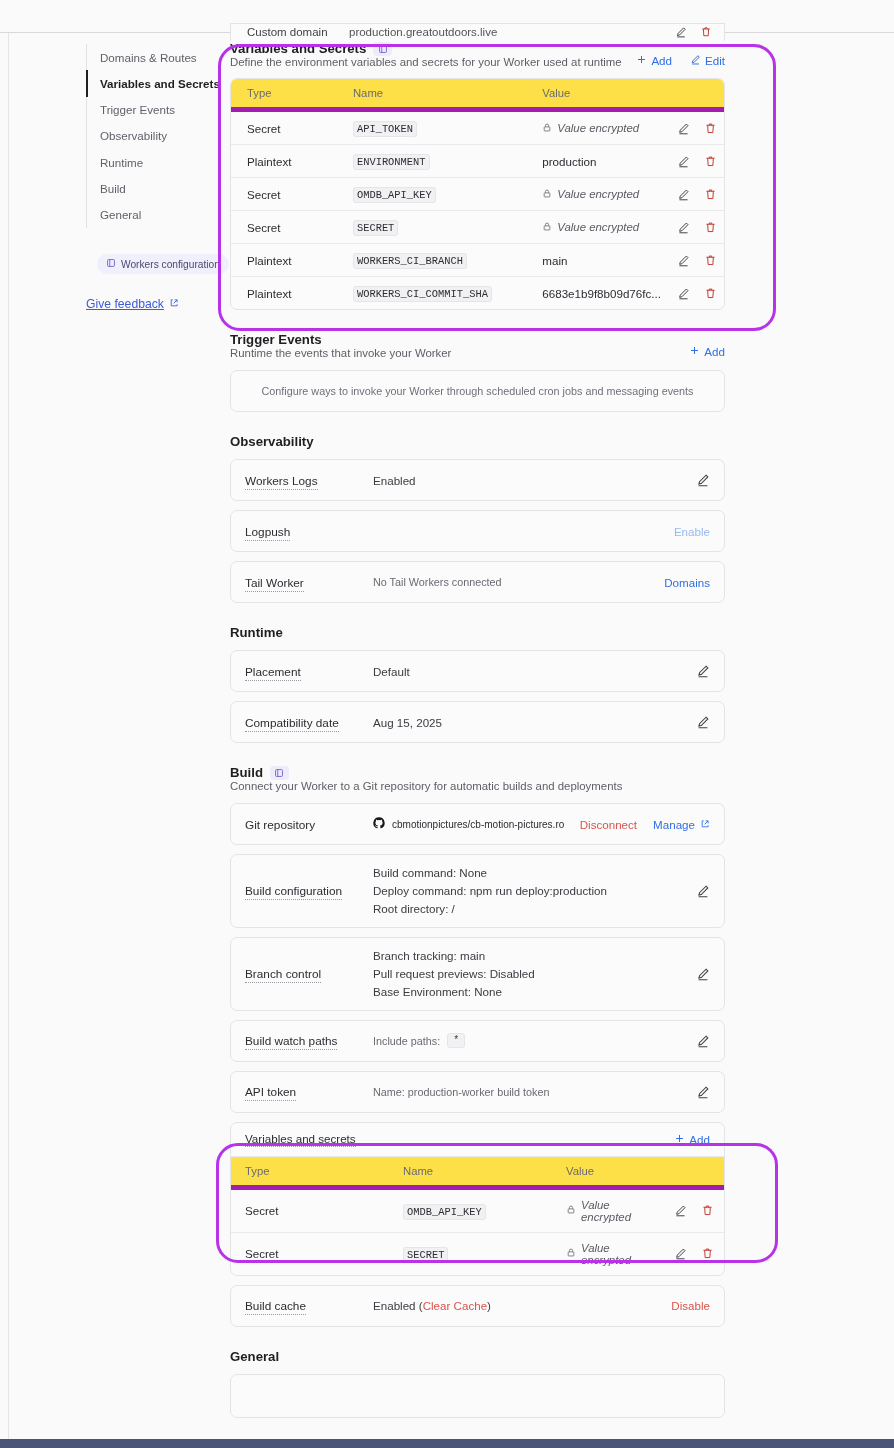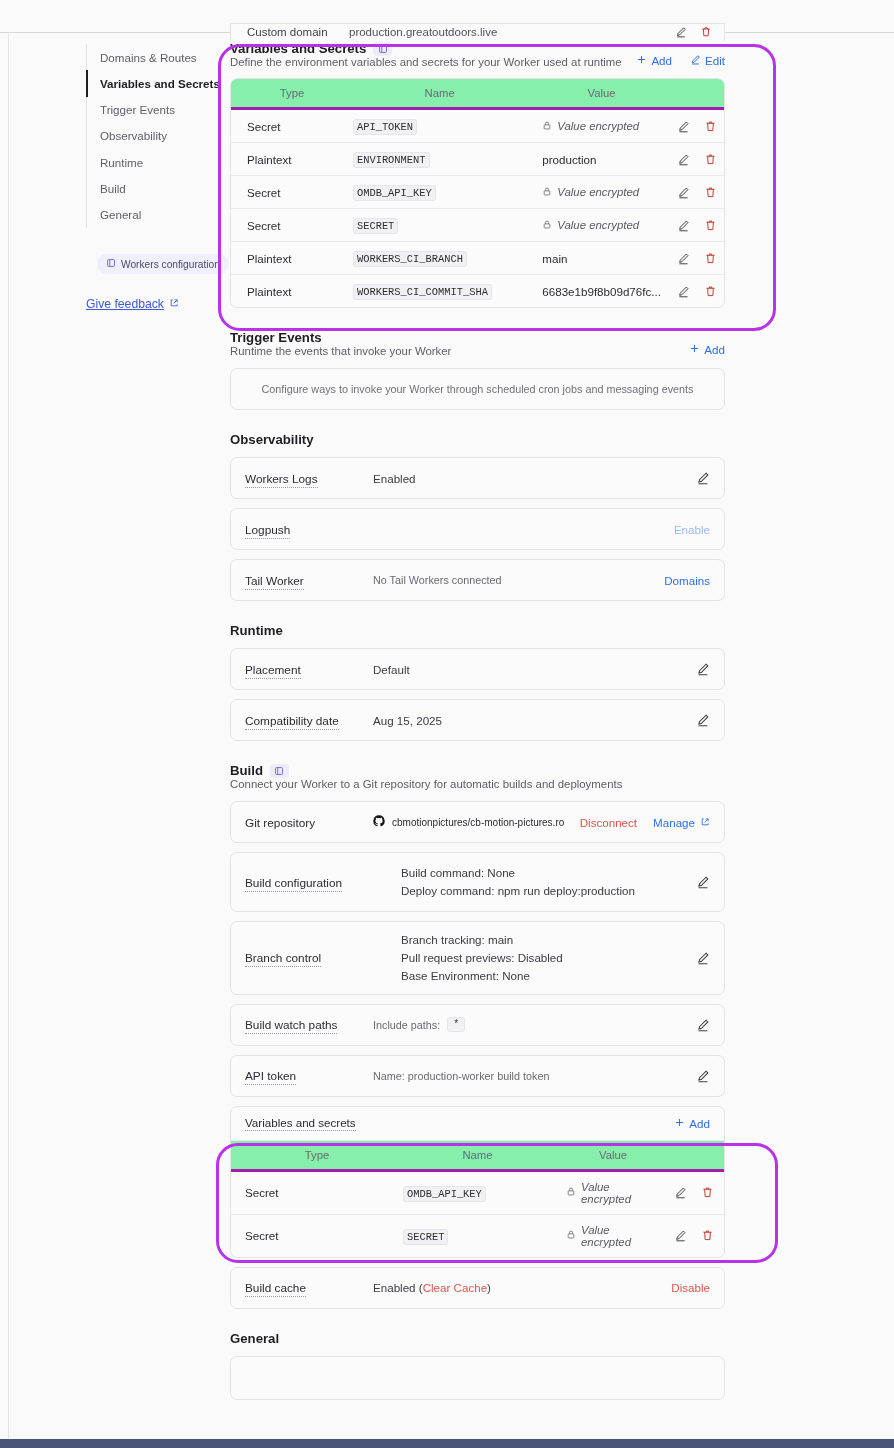--- a/index.html
+++ b/index.html
@@ -170,27 +170,27 @@
     background: #fbfbfb;
     border: 1px solid #e4e4e7;
     border-radius: 7px;
     overflow: hidden;
   }
   .card + .card { margin-top: 9px; }
 
   
   .vtable { width: 100%; border-collapse: collapse; }
   .vtable th {
-    text-align: center;
+    text-align: left;
     font-weight: normal;
     font-size: 11.3px;
     color: #6a6a73;
     padding: 8px 0 8px 16px;
-    border-bottom: 3px solid #a21caf;
-    background: #86efac;
+    border-bottom: 5px solid #a21caf;
+    background: #fde047;
   }
   .vtable td {
     font-size: 11.6px;
     color: #2c2c32;
     padding: 9px 0 9px 16px;
     border-bottom: 1px solid #eaeaed;
     vertical-align: middle;
   }
   .vtable tr:last-child td { border-bottom: none; }
   .col-type { width: 120px; }
@@ -247,21 +247,21 @@
     display: inline-block;
     width: auto;
     padding-bottom: 1px;
   }
   .lblwrap { width: 128px; flex: 0 0 128px; }
   .srow .val {
     flex: 1;
     font-size: 11.6px;
     color: #3b3b42;
   }
-  .val-multi { line-height: 1.55; font-size: 11px; color: #5b5b64; margin-left: 28px; }
+  .val-multi { line-height: 1.55; font-size: 11px; color: #5b5b64; }
   .srow .right {
     display: flex;
     align-items: center;
     gap: 16px;
   }
   .link-blue { color: #2f6fe4; font-size: 11.6px; cursor: pointer; }
   .link-blue-muted { color: #9bb8ef; font-size: 11.6px; cursor: pointer; }
   .link-red { color: #d9544d; font-size: 11.6px; cursor: pointer; }
   .link-red-sm { color: #d9544d; cursor: pointer; }
 
@@ -702,20 +702,21 @@
           </div>
         </div>
       </div>
 
       <div class="card">
         <div class="srow" style="min-height:58px;">
           <div class="lblwrap"><span class="lbl dotted">Build configuration</span></div>
           <div class="val val-multi">
             <div>Build command: None</div>
             <div>Deploy command: npm run deploy:production</div>
+            <div>Root directory: /</div>
           </div>
           <div class="right">
               <span class="ic">
             <svg width="14" height="14" viewBox="0 0 16 16" fill="none" stroke="#3f3f46" stroke-width="1.2">
                   <path d="M11.5 2.5l2 2L6 12l-2.7.7.7-2.7z"></path>
                   <path d="M3 14.5h10"></path>
                 </svg>
           </span>
             </div>
         </div>

